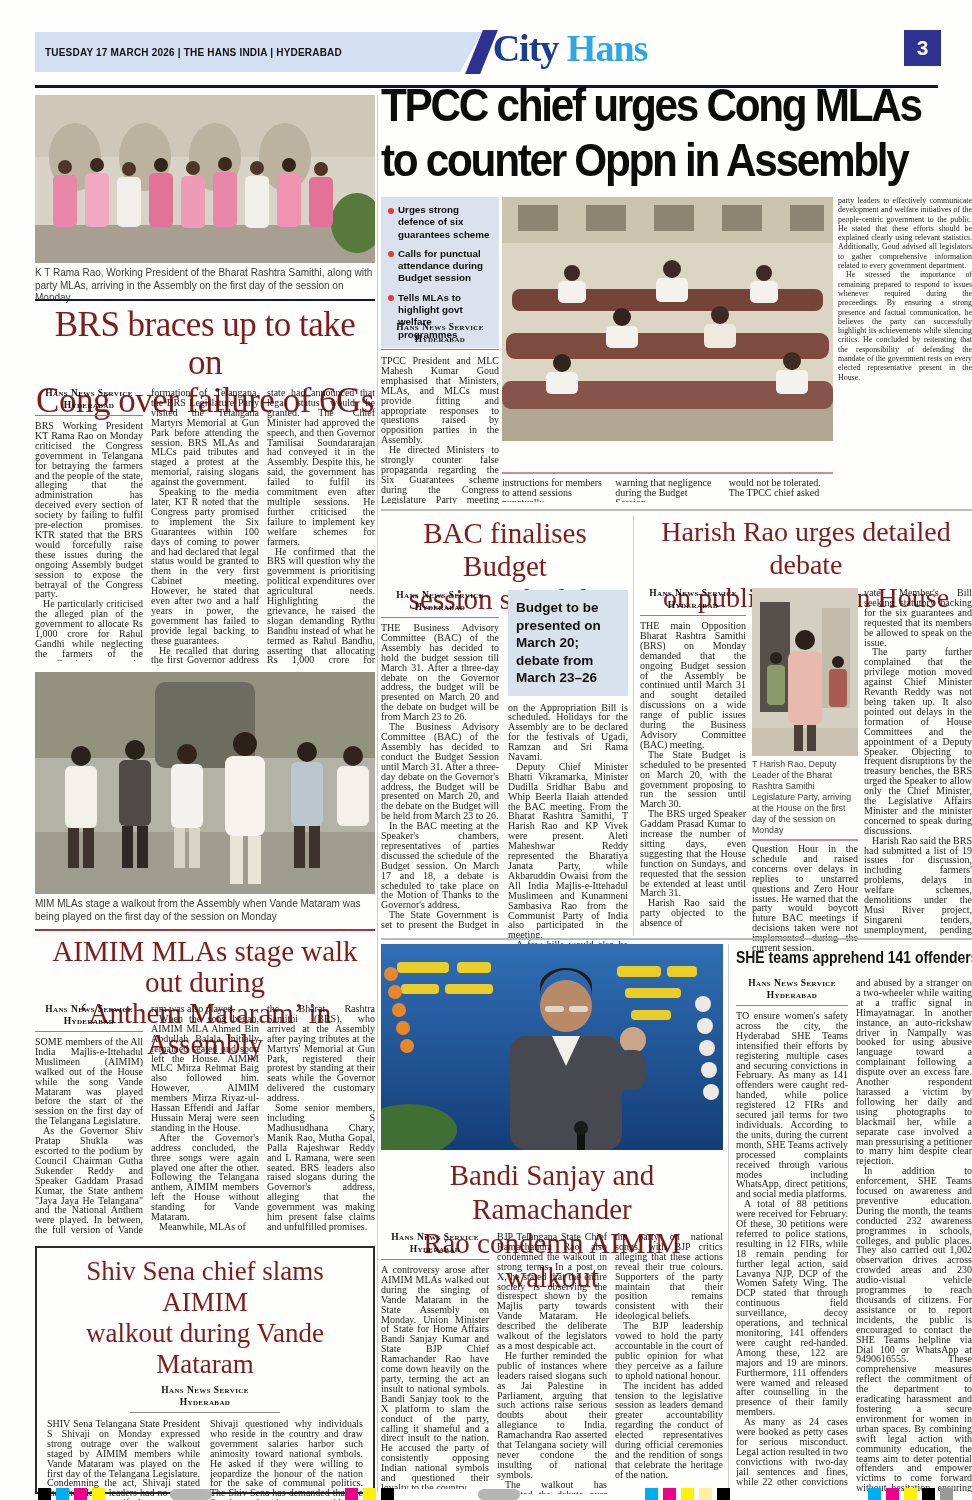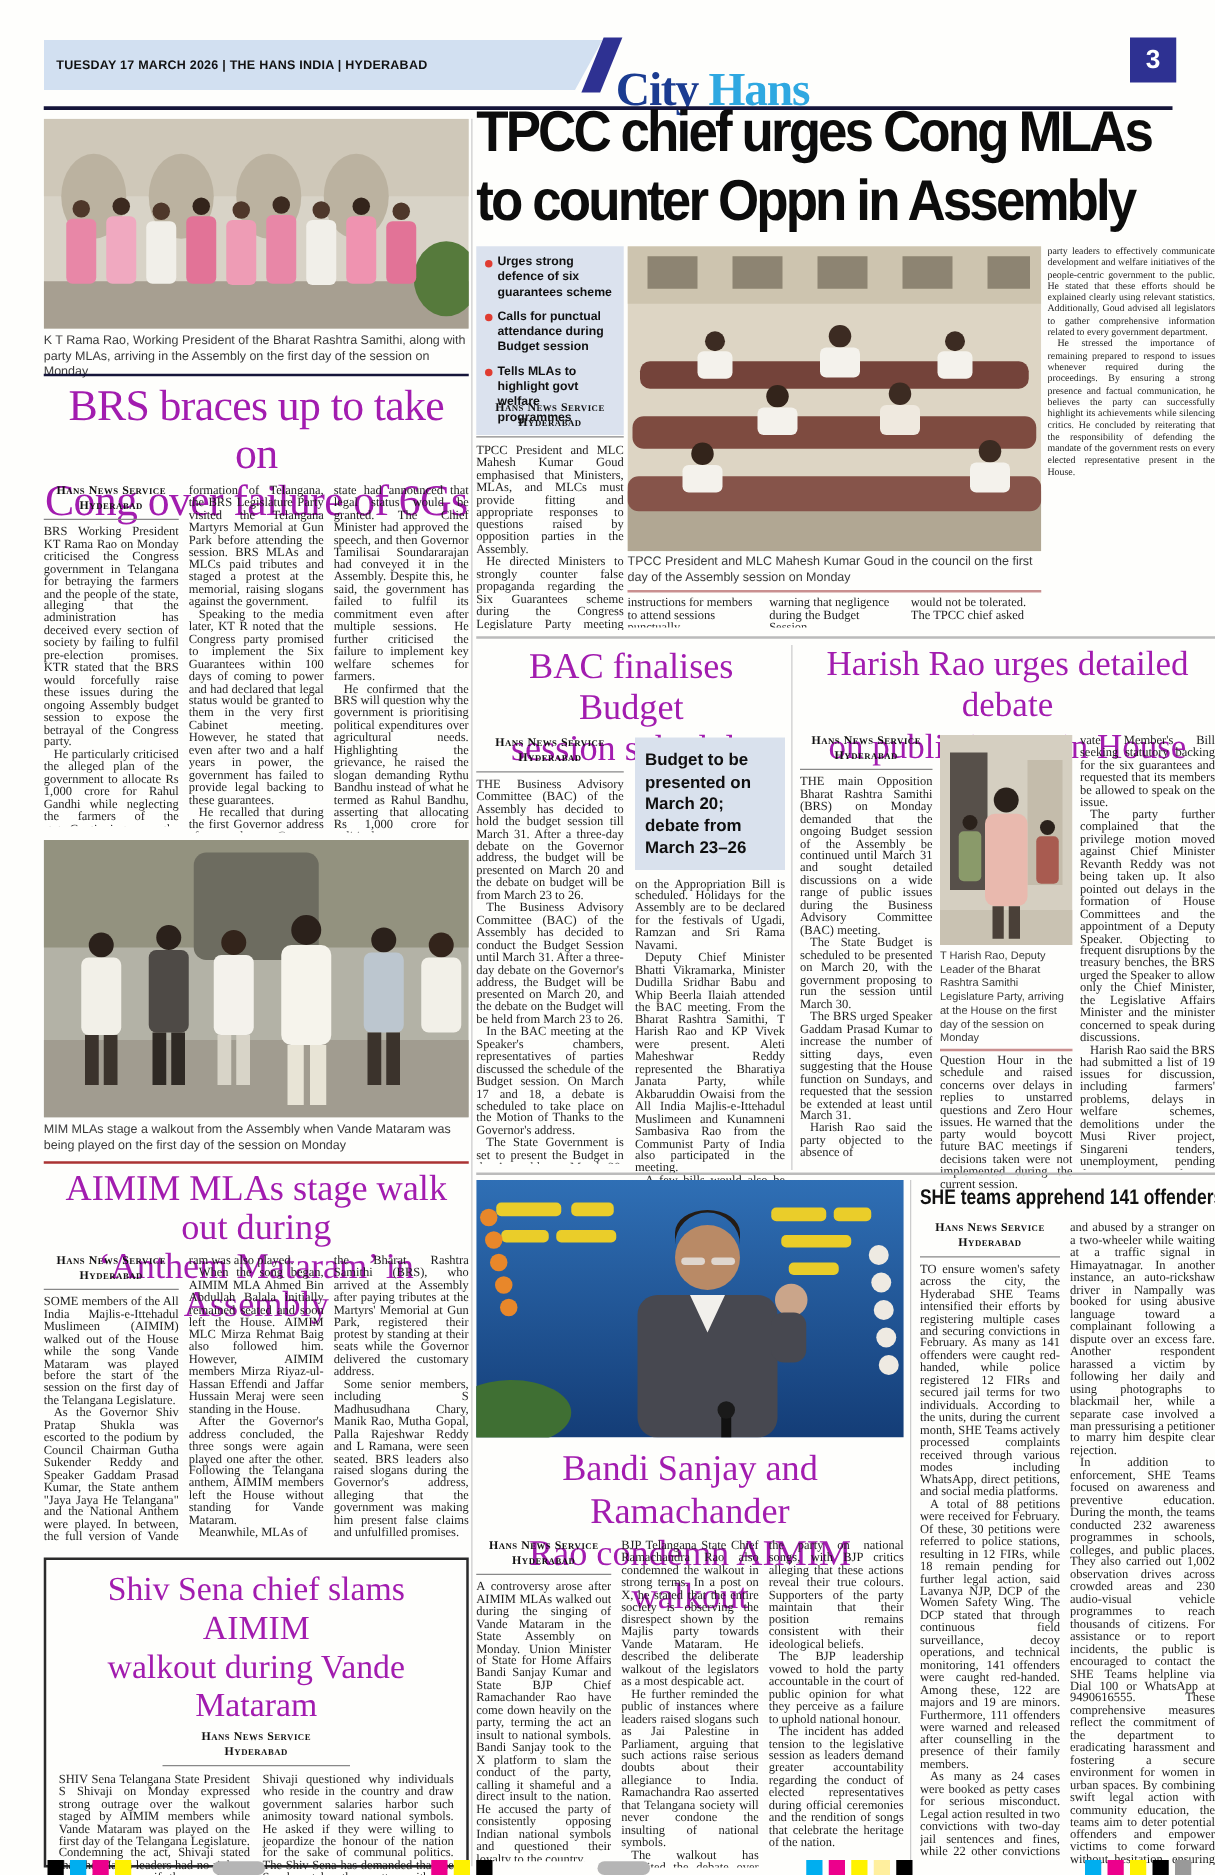--- a/index.html
+++ b/index.html
@@ -10,21 +10,21 @@
   
   .band { background:#d2e0f1; clip-path:polygon(0 0,100% 0,calc(100% - 22px) 100%,0 100%); display:flex; align-items:center; }
   .dateline { font-family:"Liberation Sans",sans-serif; font-weight:bold; font-size:10px; letter-spacing:.2px; color:#111; padding-left:10px; }
   .slash { background:#2e3192; transform:skewX(-22deg); }
   .paper-title { font-family:"Liberation Serif",serif; font-weight:bold; font-size:38px; text-align:center; letter-spacing:-1px; }
   .t-city { color:#1b3c91; } .t-hans { color:#2fa8e1; }
   .pageno { background:#2e3192; color:#fff; font-family:"Liberation Sans",sans-serif; font-weight:bold; font-size:21px; display:flex; align-items:center; justify-content:center; }
 
   
   .h-main { font-family:"Liberation Sans",sans-serif; font-weight:bold; font-size:46px; line-height:55px; letter-spacing:-2.5px; color:#0c0c0c; transform:scaleX(.92); transform-origin:left top; width:109%; white-space:nowrap; }
-  .h-serif { font-family:"Liberation Serif",serif; color:#a21caf; text-align:center; }
+  .h-serif { font-family:"Liberation Serif",serif; color:#7f1d1d; text-align:center; }
   .h-brs { font-size:35px; line-height:38px; letter-spacing:-.5px; }
   .h-bac { font-size:29px; line-height:33px; }
   .h-har { font-size:28px; line-height:33px; }
   .h-aim { font-size:29px; line-height:31px; }
   .h-ban { font-size:29px; line-height:34px; }
   .h-shv { font-size:27px; line-height:31px; }
   .h-she { font-family:"Liberation Sans",sans-serif; font-weight:bold; font-size:17px; color:#111; transform:scaleX(.82); transform-origin:left top; width:122%; white-space:nowrap; }
 
   
   .byline { text-align:center; font-variant:small-caps; font-weight:bold; font-size:9.5px; line-height:11.5px; letter-spacing:.4px; color:#111; border-bottom:1px solid #888; padding-bottom:4px; margin-bottom:5px; }
@@ -62,21 +62,21 @@
 </style>
 </head>
 <body>
 
 <div class="page">
 
   <div class="abs band" style="left:35px;top:32px;width:447px;height:40px;">
     <span class="dateline">TUESDAY 17 MARCH 2026 | THE HANS INDIA | HYDERABAD</span>
   </div>
   <div class="abs slash" style="left:474px;top:30px;width:15px;height:44px;"></div>
-  <div class="abs paper-title" style="left:455px;top:26px;width:230px;margin-top:24px;">
+  <div class="abs paper-title" style="left:455px;top:26px;width:230px;">
     <span class="t-city">City</span>
     <span class="t-hans">Hans</span>
   </div>
   <div class="abs pageno" style="left:904px;top:30px;width:37px;height:36px;">3</div>
   <div class="abs rule-dark" style="left:35px;top:85px;width:903px;height:3px;"></div>
 
   <div class="abs vrule" style="left:377px;top:95px;width:1px;height:1398px;"></div>
   <div class="abs vrule" style="left:633px;top:516px;width:1px;height:420px;"></div>
   <div class="abs vrule" style="left:728px;top:944px;width:1px;height:548px;"></div>
 
@@ -183,21 +183,20 @@
           <rect x="104" y="129" width="32" height="22" rx="5" fill="#f4f2ec"></rect>
         <circle cx="218" cy="118" r="9" fill="#3c2b22"></circle>
           <rect x="202" y="127" width="32" height="24" rx="5" fill="#efe9df"></rect>
         <circle cx="60" cy="166" r="9" fill="#33241b"></circle>
           <rect x="44" y="175" width="32" height="22" rx="5" fill="#f4f2ec"></rect>
         <circle cx="290" cy="164" r="9" fill="#3c2b22"></circle>
           <rect x="274" y="173" width="32" height="24" rx="5" fill="#f4f2ec"></rect>
       </g>
     </svg>
   </div>
-  <div class="abs caption" style="left:502px;top:444px;width:331px;">TPCC President and MLC Mahesh Kumar Goud in the council on the first day of the Assembly session on Monday</div>
   <div class="abs rule-pink" style="left:502px;top:472px;width:331px;height:2px;"></div>
   <div class="abs" style="left:502px;top:478px;width:331px;display:grid;grid-template-columns:repeat(3,1fr);gap:9px;">
     <div class="body-text" style="height:24px;">instructions for members to attend sessions punctually,</div>
     <div class="body-text" style="height:24px;">warning that negligence during the Budget Session</div>
     <div class="body-text" style="height:24px;">would not be tolerated. The TPCC chief asked</div>
   </div>
   <div class="abs body-text small-col" style="left:838px;top:196px;width:134px;height:312px;">
       <p>party leaders to effectively communicate development and welfare initiatives of the people-centric government to the public. He stated that these efforts should be explained clearly using relevant statistics. Additionally, Goud advised all legislators to gather comprehensive information related to every government department.</p>
       <p>He stressed the importance of remaining prepared to respond to issues whenever required during the proceedings. By ensuring a strong presence and factual communication, he believes the party can successfully highlight its achievements while silencing critics. He concluded by reiterating that the responsibility of defending the mandate of the government rests on every elected representative present in the House.</p>
     </div>

